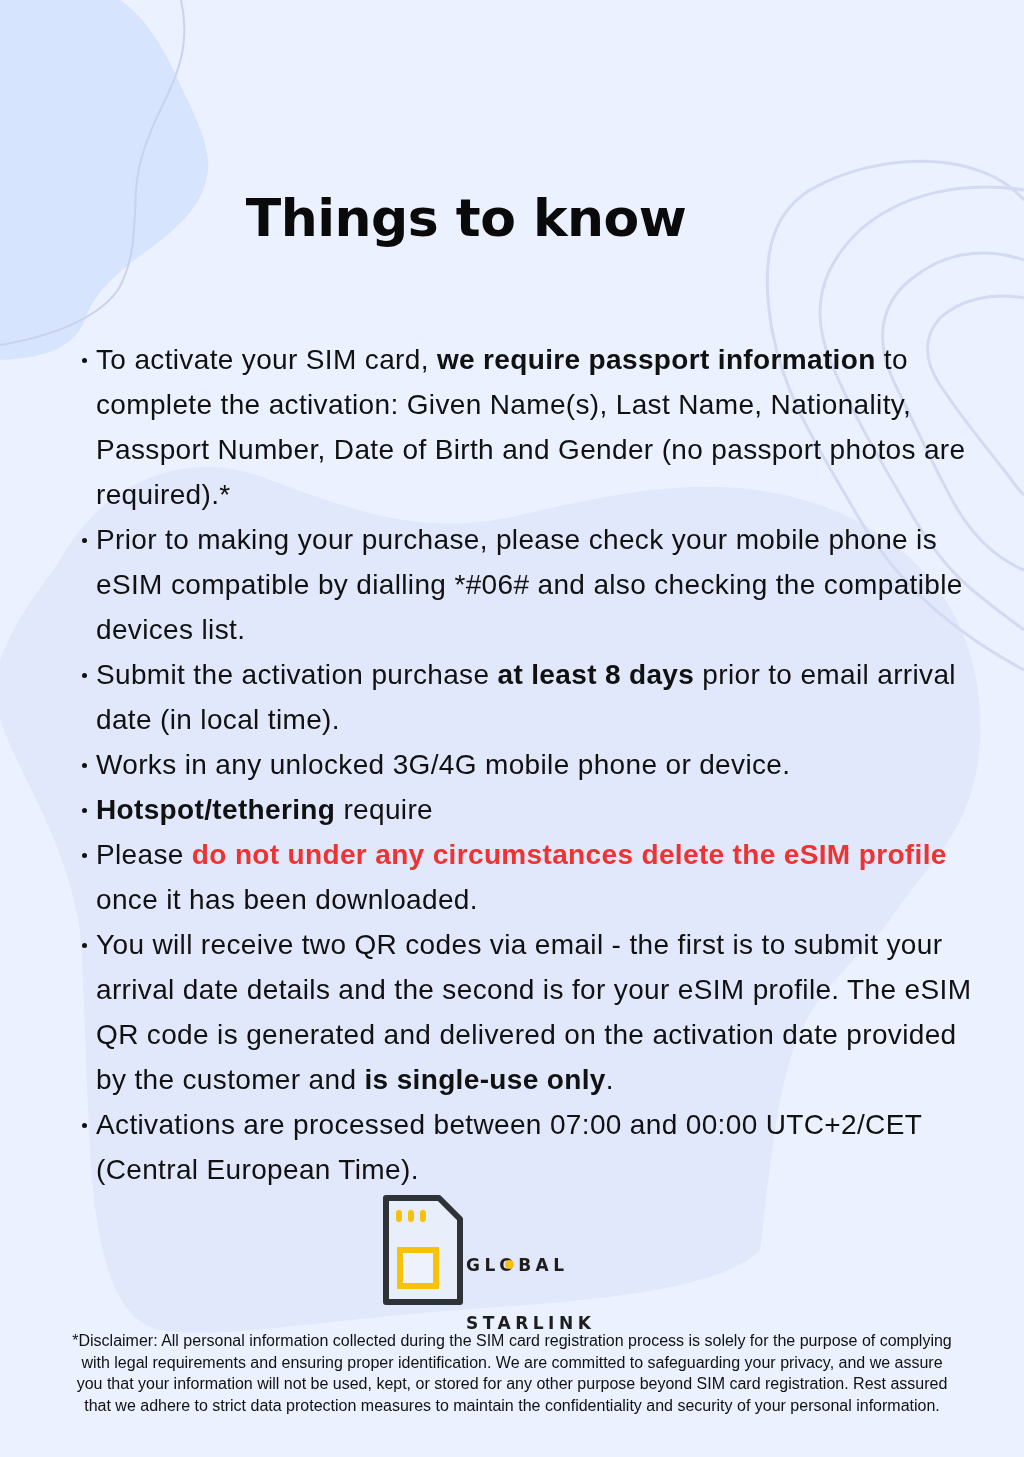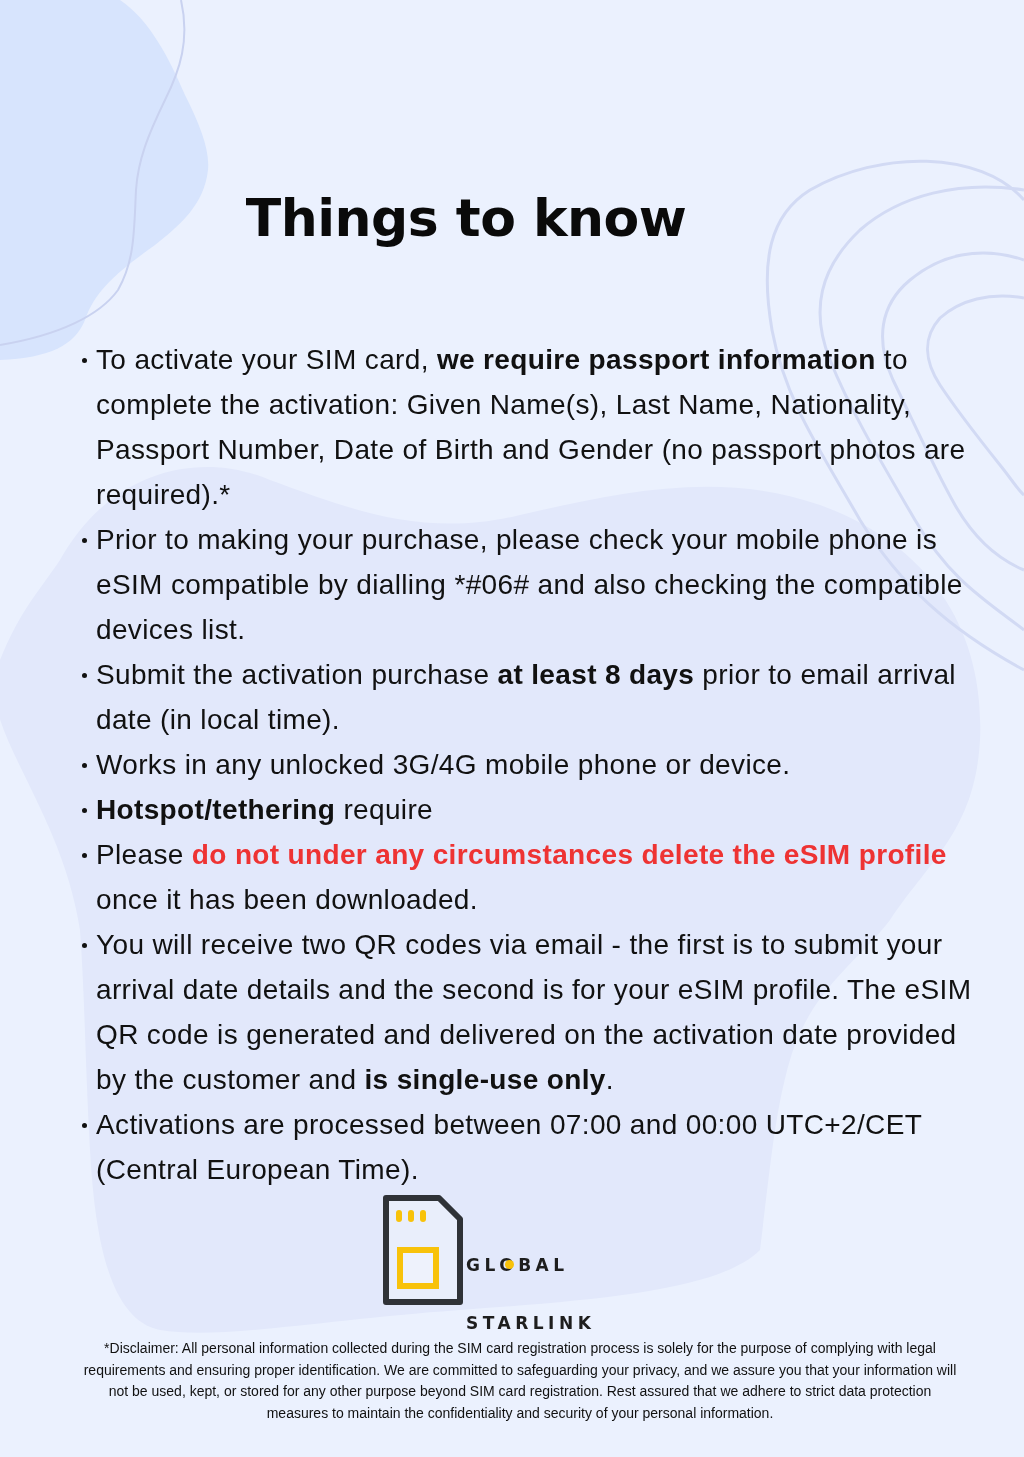--- a/index.html
+++ b/index.html
@@ -28,21 +28,21 @@
     }
     .b { font-weight: bold; }
     .red { font-weight: bold; color: #ee3333; }
     .logo { position: absolute; left: 381px; top: 1193px; width: 220px; height: 115px; }
     .logo-text {
       position: absolute; left: 85px; font-family: "DejaVu Sans", sans-serif; font-weight: bold;
       font-size: 17px; letter-spacing: 4.5px; color: #1e1e1e;
     }
     .disclaimer {
       position: absolute; left: 70px; top: 1330px; width: 884px; text-align: center;
-      font-size: 14px; line-height: 21.5px; color: #111; margin: 8px;
+      font-size: 16px; line-height: 21.5px; color: #111; margin: 0;
     }
   </style>
 </head>
 <body>
 
 <svg class="bg-svg" viewBox="0 0 1024 1457" xmlns="http://www.w3.org/2000/svg">
 
   <path d="M0,0 L120,0 C150,20 170,60 185,95 C200,125 210,150 208,170 C204,205 180,225 155,245 C120,270 95,290 85,320 C75,345 50,358 0,360 Z" fill="#d7e4fd"></path>
 
   <path d="M181,0 C190,40 180,70 165,100 C148,135 138,160 136,190 C134,230 135,260 118,290 C100,315 60,335 0,345" fill="none" stroke="#c9d2f0" stroke-width="2"></path>

